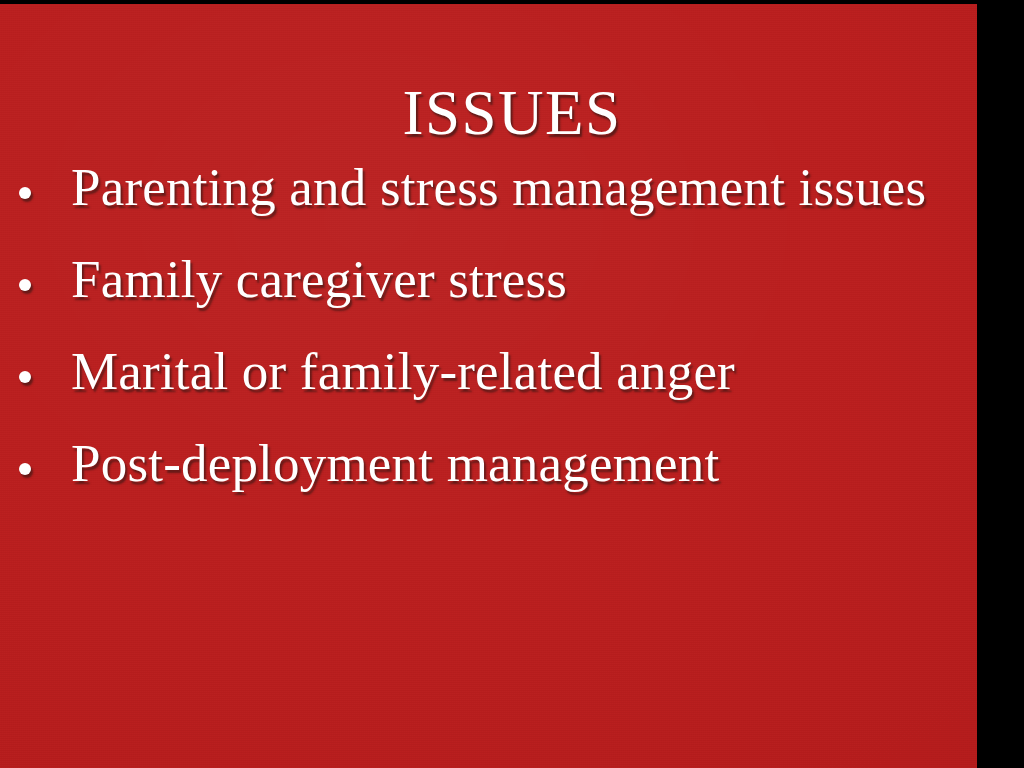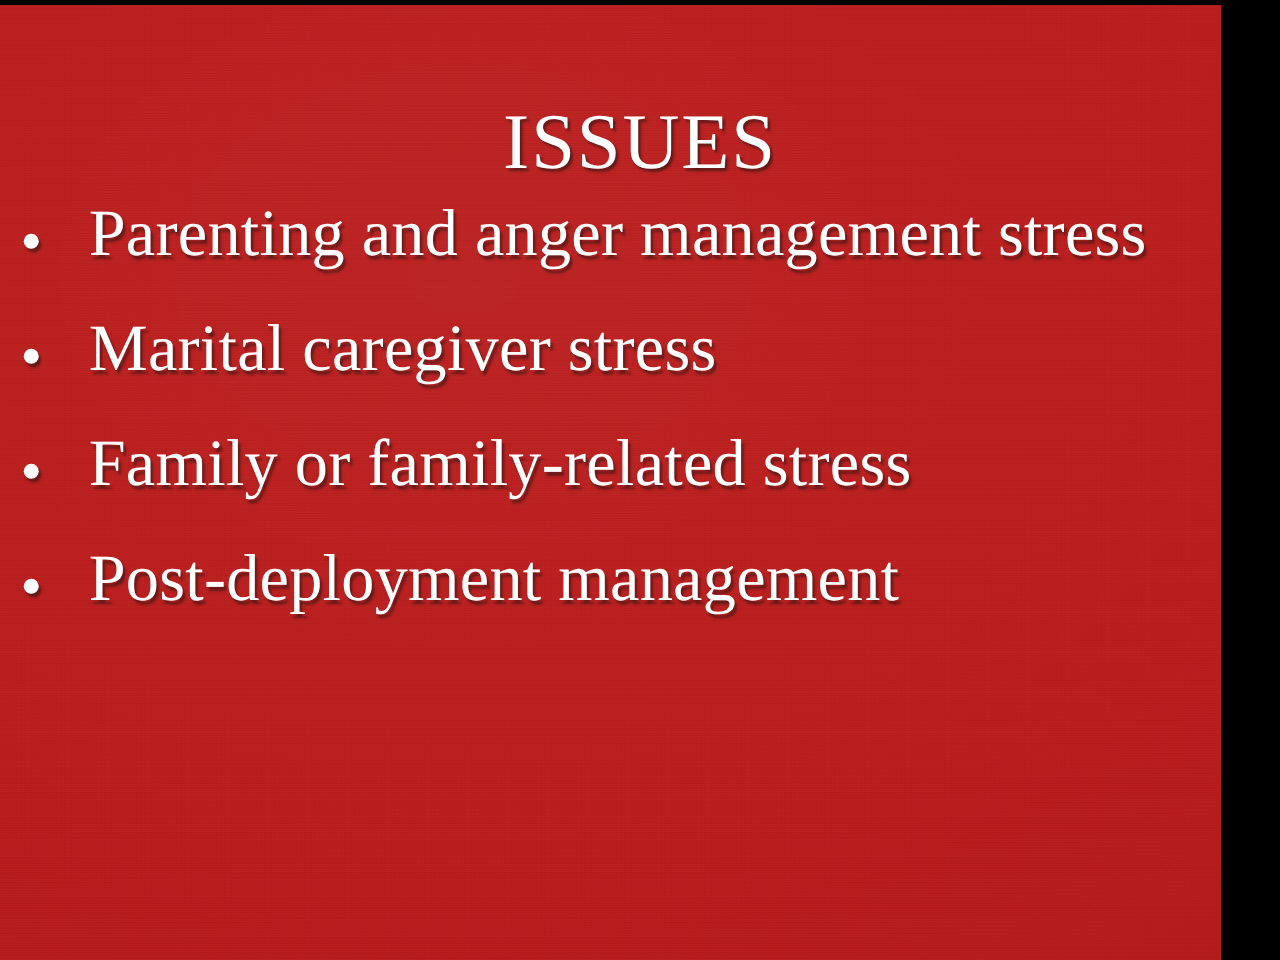--- a/index.html
+++ b/index.html
@@ -133,31 +133,31 @@
 
     <div id="slide-vignette"></div>
     <div id="slide-noise"></div>
 
     <h1 id="slide-title">ISSUES</h1>
 
     <ul id="bullet-list">
 
       <li class="bullet-row">
         <span class="bullet-marker"></span>
-        <span class="bullet-text">Parenting and anger management stress</span>
+        <span class="bullet-text">Parenting and stress management issues</span>
       </li>
 
       <li class="bullet-row">
         <span class="bullet-marker"></span>
-        <span class="bullet-text">Marital caregiver stress</span>
+        <span class="bullet-text">Family caregiver stress</span>
       </li>
 
       <li class="bullet-row">
         <span class="bullet-marker"></span>
-        <span class="bullet-text">Family or family-related stress</span>
+        <span class="bullet-text">Marital or family-related anger</span>
       </li>
 
       <li class="bullet-row">
         <span class="bullet-marker"></span>
         <span class="bullet-text">Post-deployment management</span>
       </li>
 
     </ul>
 
   </div>

